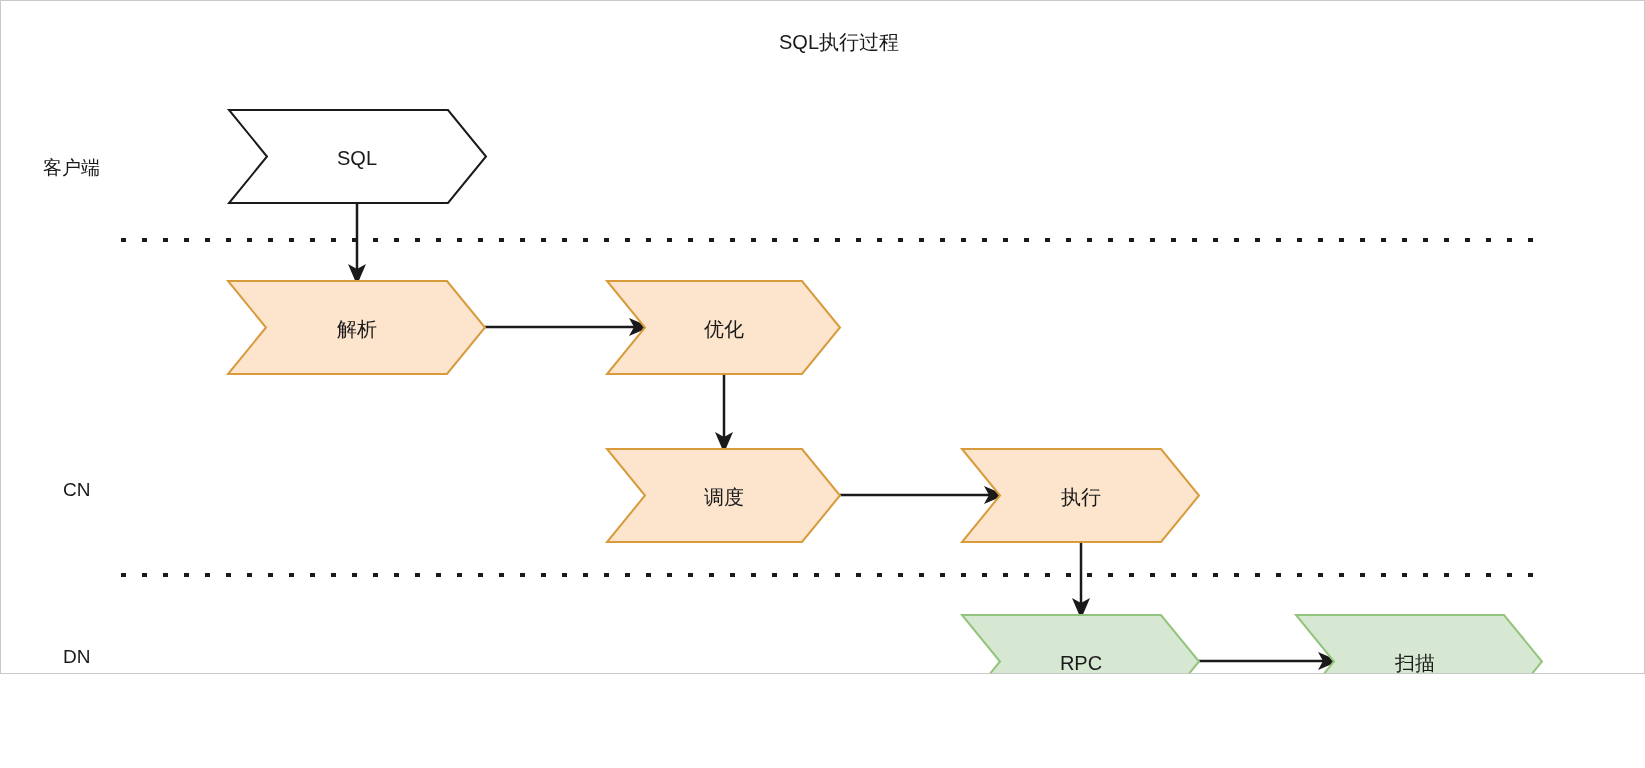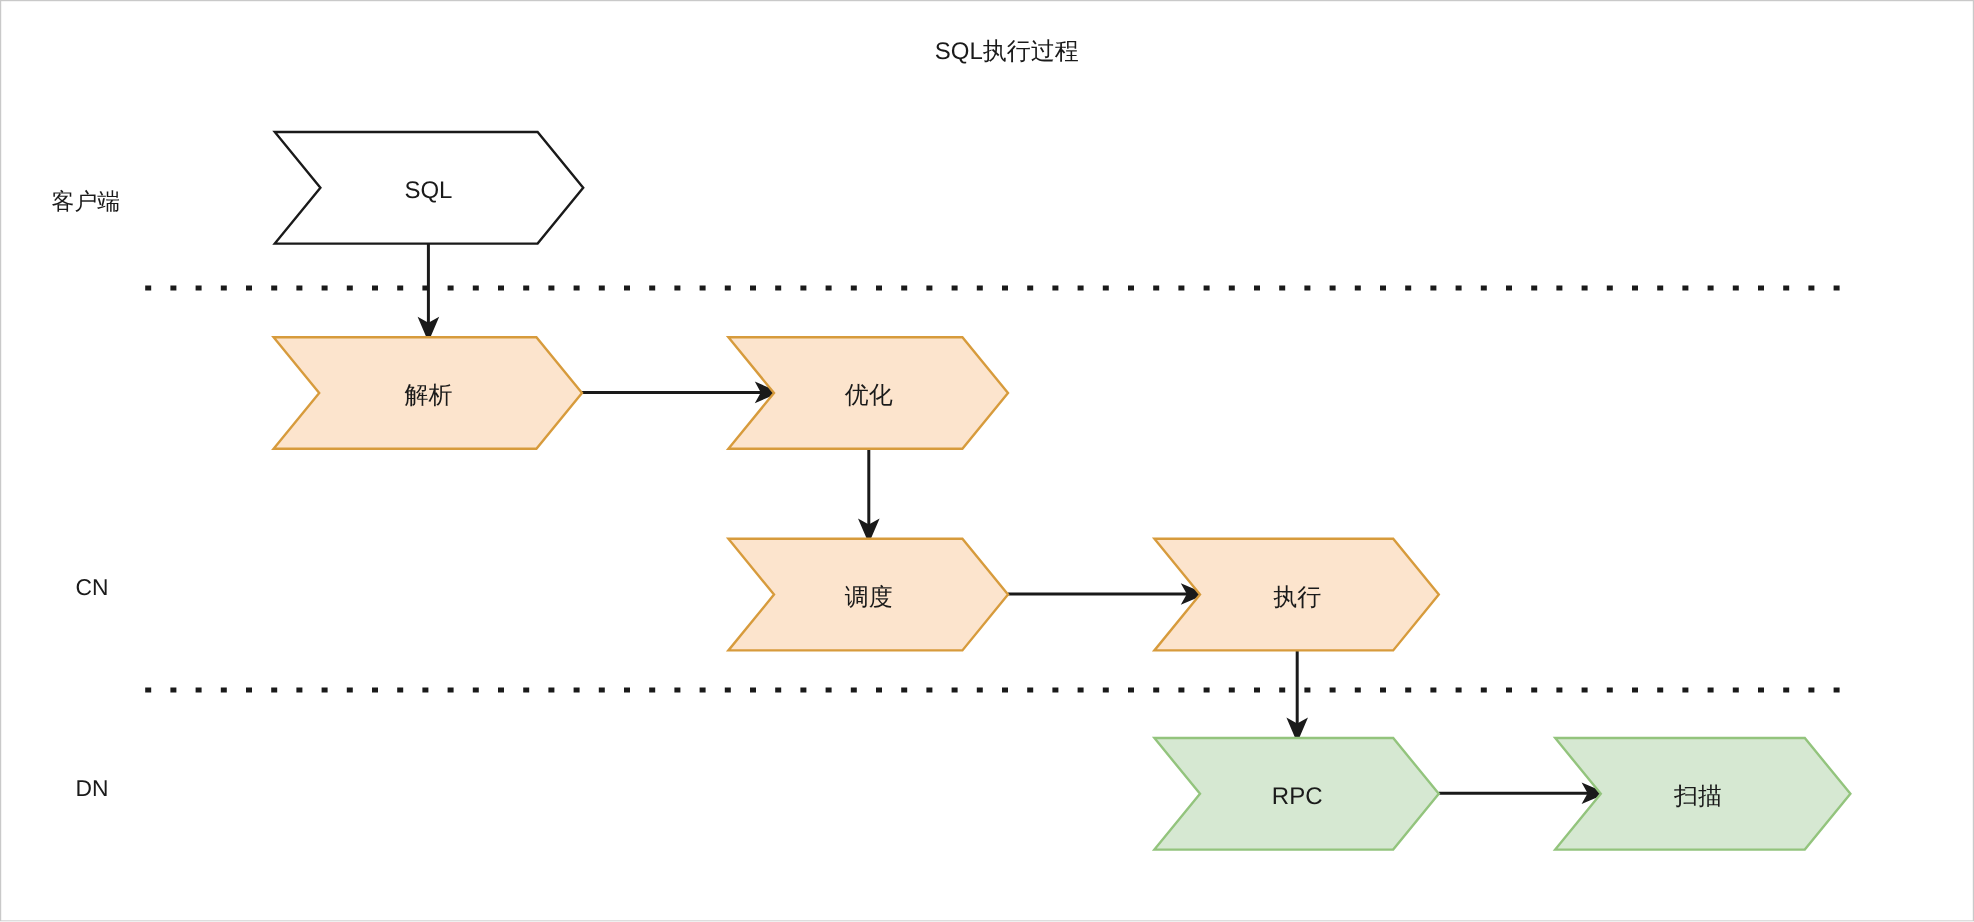--- a/index.html
+++ b/index.html
@@ -6,21 +6,21 @@
     margin: 0;
     padding: 0;
     background: #ffffff;
   }
   body {
     font-family: "Liberation Sans", "DejaVu Sans", sans-serif;
   }
   #canvas {
     position: relative;
     width: 1645px;
-    height: 768px;
+    height: 674px;
     background: #ffffff;
     border: 1px solid #c9c9c9;
     box-sizing: border-box;
     overflow: hidden;
   }
   #diagram-svg {
     position: absolute;
     left: 0;
     top: 0;
     width: 1645px;

